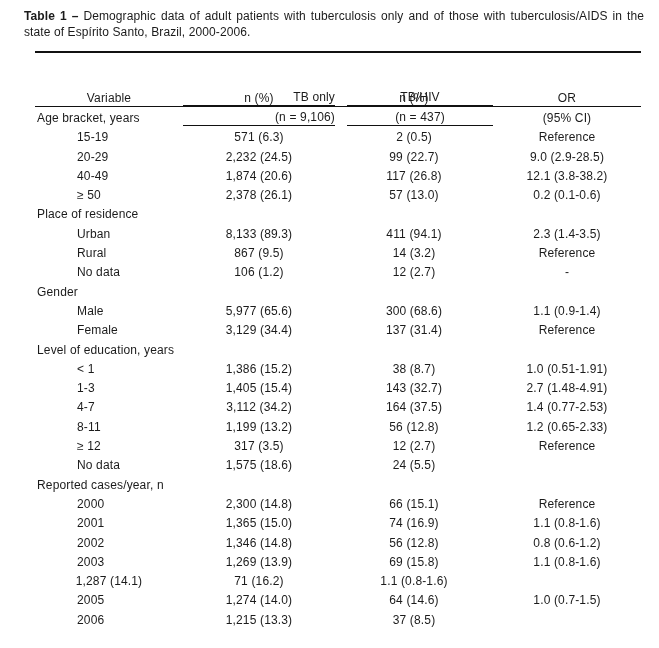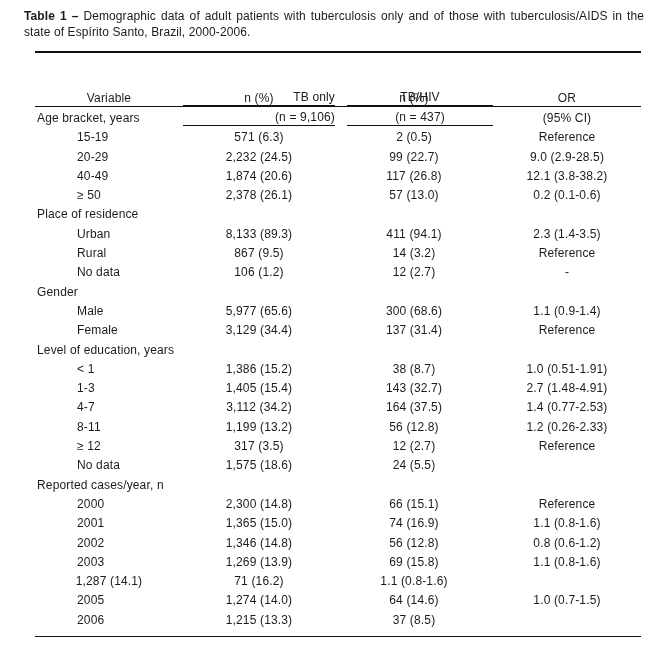--- a/index.html
+++ b/index.html
@@ -9,21 +9,21 @@
   .caption .cap-label{font-weight:bold;}
   .tbl{margin:11px 18px 0 35px;width:606px;font-size:12px;letter-spacing:0.15px;}
   .thead{border-top:2px solid #111;border-bottom:1.8px solid #111;padding-top:1px;}
   .hrow{display:grid;grid-template-columns:148px 152px 158px 148px;align-items:end;}
   .hA{height:20px;}
   .hB{height:16px;}
   .hC{height:16px;}
   .hc{text-align:center;line-height:15px;white-space:nowrap;}
   .hA .c2,.hB .c2{border-bottom:1.4px solid #111;text-align:right;}
   .hA .c3,.hB .c3{border-bottom:1.4px solid #111;margin-left:12px;margin-top:36px;}
-  .tbody{border-bottom:1.8px solid #111;padding-top:2px;padding-bottom:6px;}
+  .tbody{border-bottom:1.8px solid #111;padding-top:2px;padding-bottom:18px;}
   .row{display:grid;grid-template-columns:148px 152px 158px 148px;height:19.3px;line-height:19.3px;align-items:center;}
   .c{white-space:nowrap;overflow:visible;}
   .row .c1{text-align:left;padding-left:42px;}
   .row .c2,.row .c3,.row .c4{text-align:center;}
   .section-label{grid-column:1 / -1;text-align:left;padding-left:2px;}
 </style>
 </head>
 <body>
 
 <div class="page">
@@ -135,21 +135,21 @@
         <div class="row">
           <div class="c c1">4-7</div>
           <div class="c c2">3,112 (34.2)</div>
           <div class="c c3">164 (37.5)</div>
           <div class="c c4">1.4 (0.77-2.53)</div>
         </div>
         <div class="row">
           <div class="c c1">8-11</div>
           <div class="c c2">1,199 (13.2)</div>
           <div class="c c3">56 (12.8)</div>
-          <div class="c c4">1.2 (0.26-2.33)</div>
+          <div class="c c4">1.2 (0.65-2.33)</div>
         </div>
         <div class="row">
           <div class="c c1">≥ 12</div>
           <div class="c c2">317 (3.5)</div>
           <div class="c c3">12 (2.7)</div>
           <div class="c c4">Reference</div>
         </div>
         <div class="row">
           <div class="c c1">No data</div>
           <div class="c c2">1,575 (18.6)</div>

